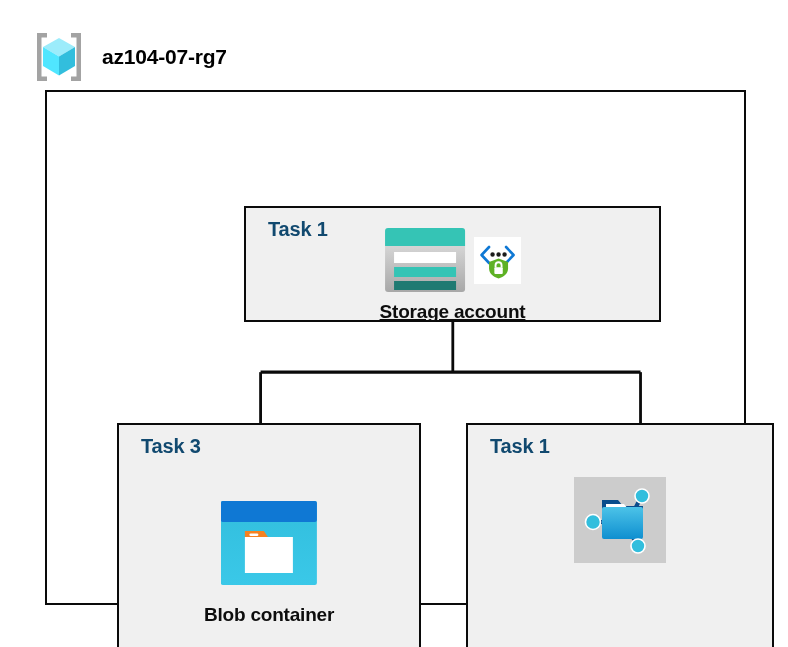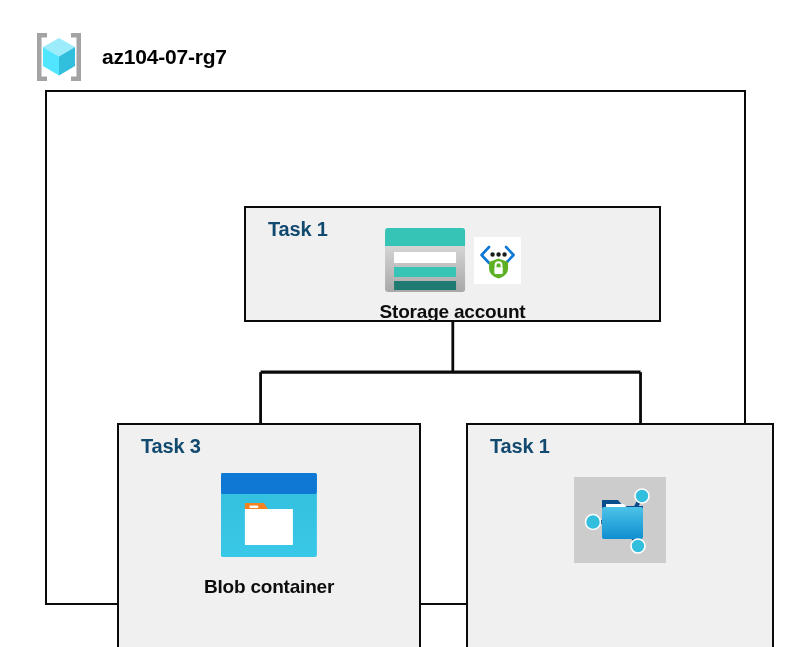--- a/index.html
+++ b/index.html
@@ -97,26 +97,26 @@
     transform: translateX(-50%);
   }
   #storage-icon-row {
     display: flex;
     align-items: center;
     gap: 7px;
     height: 72px;
   }
   #storage-account-icon { width: 84px; height: 68px; display: block; }
   #secure-endpoint-icon { width: 47px; height: 47px; display: block; }
-  #node-storage .node-caption { margin-top: 6px; }
+  #node-storage .node-caption { margin-top: 6px; text-decoration: underline; }
 
   
   #node-blob {
     left: 50%;
-    top: 48px;
+    top: 76px;
     transform: translateX(-50%);
     justify-content: space-between;
   }
   #blob-container-icon { width: 96px; height: 84px; display: block; }
   #node-blob .node-caption { margin-top: 20px; }
 
   
   #node-fileshare {
     left: 50%;
     top: 52px;

